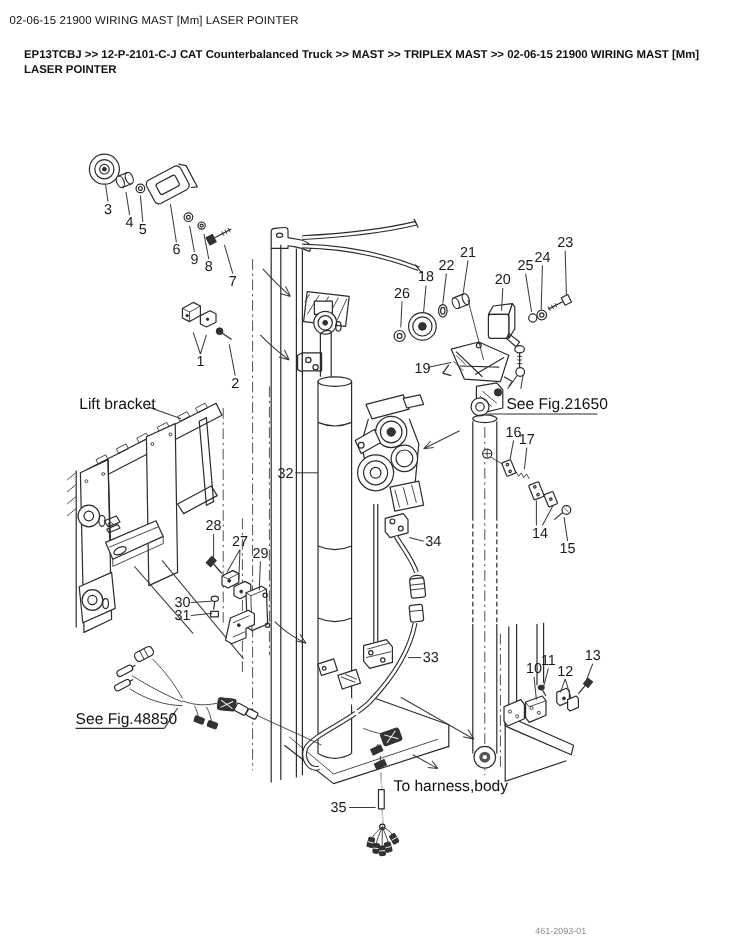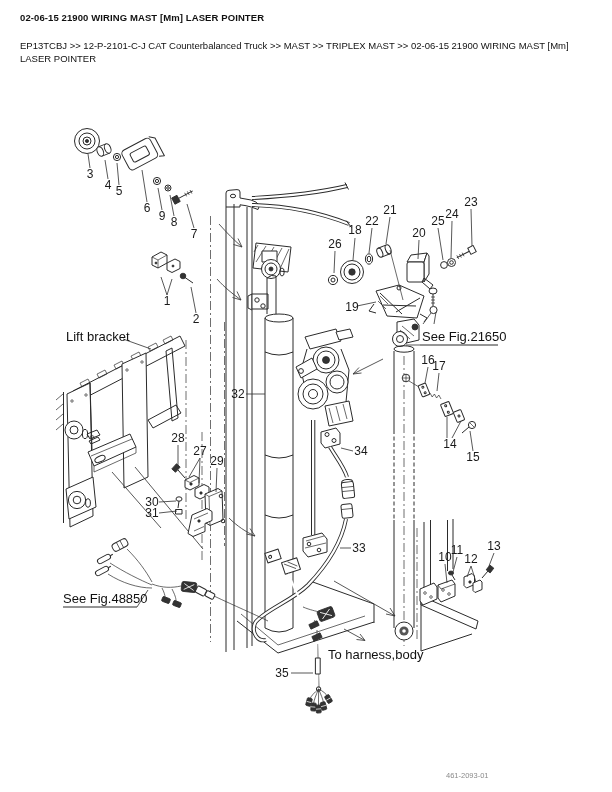--- a/index.html
+++ b/index.html
@@ -1,21 +1,21 @@
 <!DOCTYPE html>
 <html><head>
 <meta charset="utf-8">
 <style>
   html,body{margin:0;padding:0;background:#fff;}
   .page{position:relative;width:612px;height:792px;background:#ffffff;overflow:hidden;
         font-family:"Liberation Sans",sans-serif;color:#111;}
-  .doc-title{position:absolute;left:20px;top:12px;width:575px;
-             font-size:9.5px;font-weight:bold;letter-spacing:.1px;}
+  .doc-title{position:absolute;left:8px;top:12px;width:575px;
+             font-size:9.5px;font-weight:normal;letter-spacing:.1px;}
   .breadcrumb{position:absolute;left:20px;top:40px;width:578px;
-              font-size:9.5px;font-weight:normal;line-height:1.32;}
+              font-size:9.5px;font-weight:bold;line-height:1.32;}
   .doc-number{position:absolute;left:446px;top:735px;font-size:7.5px;color:#8a8a8a;margin-top:36px;}
   svg{position:absolute;left:0;top:0;}
   .ln{fill:none;stroke:#2b2b2b;stroke-width:1;stroke-linejoin:round;stroke-linecap:butt;}
   .lt{fill:none;stroke:#2b2b2b;stroke-width:.7;}
   .w{fill:#fff;}
   .dk{fill:#333;stroke:#2b2b2b;stroke-width:.8;}
   .gy{fill:#555;}
   .ld{fill:none;stroke:#3a3a3a;stroke-width:.85;}
   .cd{fill:none;stroke:#4a4a4a;stroke-width:.8;stroke-dasharray:9 3 2 3;}
   .hd{fill:none;stroke:#2b2b2b;stroke-width:1;stroke-dasharray:4 2.5;}

